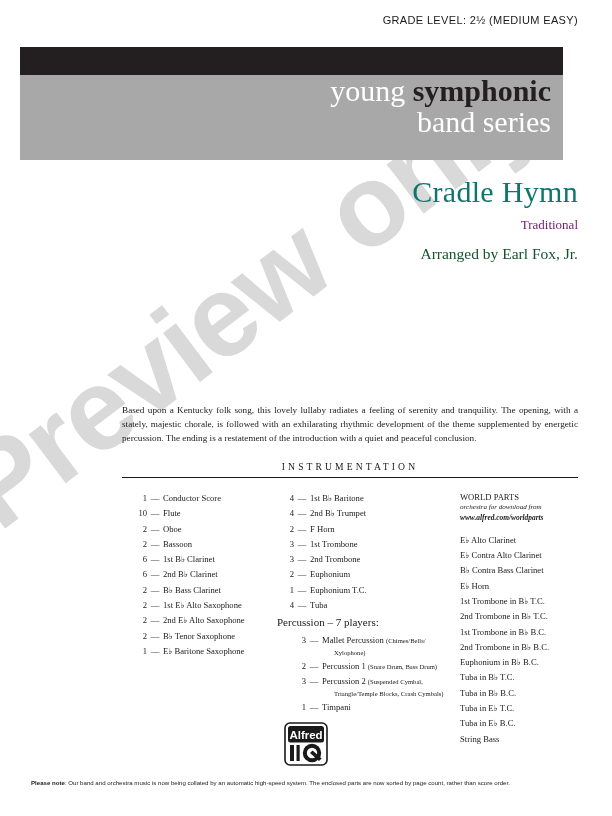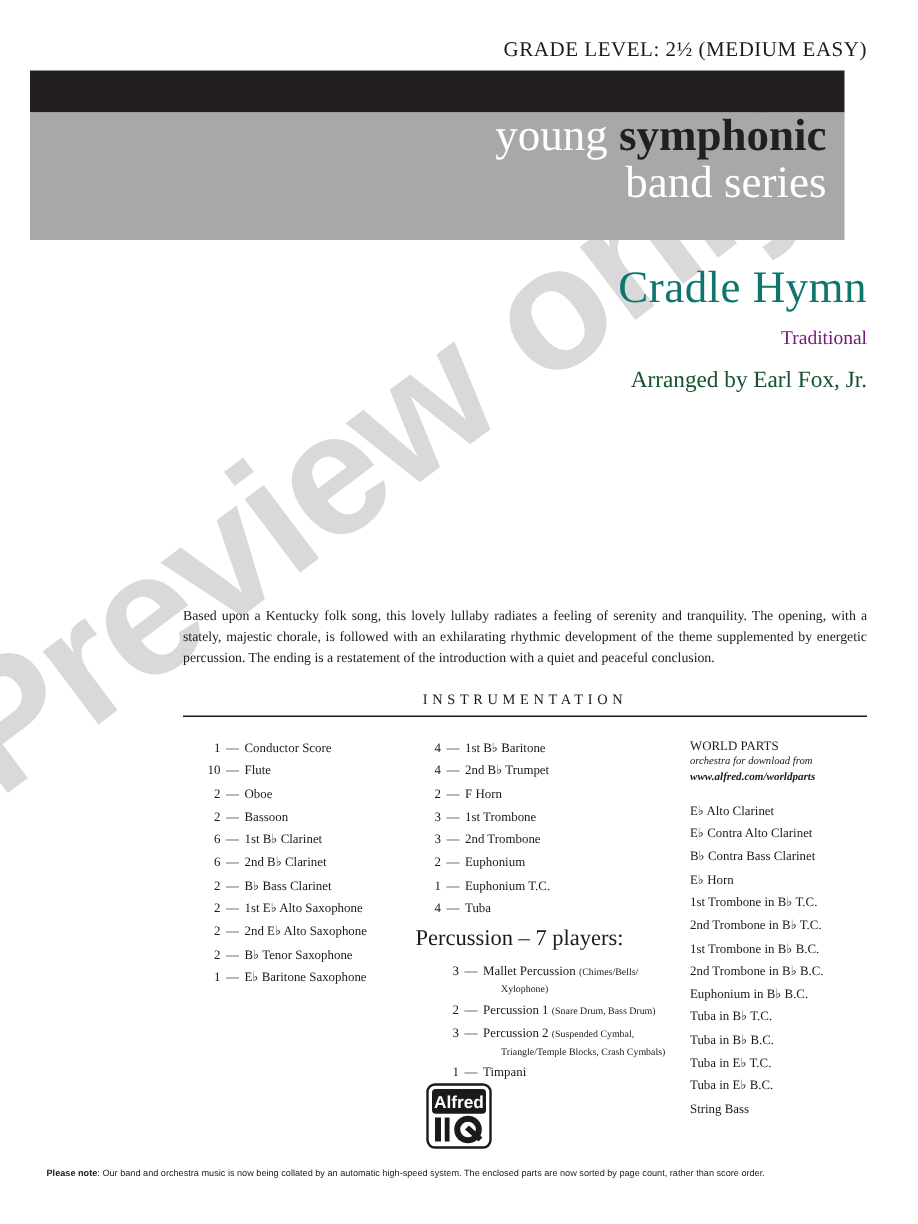--- a/index.html
+++ b/index.html
@@ -43,23 +43,23 @@
     line-height: 1;
     letter-spacing: -2px;
     color: #d9d9d9;
     white-space: nowrap;
   }
 
   
   #grade-level {
     position: absolute;
     right: 34px;
-    top: 26px;
-    font-family: Liberation Serif, serif;
-    font-size: 14px;
+    top: 14px;
+    font-family: Liberation Sans, sans-serif;
+    font-size: 11px;
     letter-spacing: 0.35px;
     color: #1a1a1a;
     z-index: 10;
   }
 
   
   #banner {
     position: absolute;
     left: 20px;
     top: 47px;
@@ -198,21 +198,21 @@
     text-align: center;
     flex: none;
   }
   .inst-row .name {
     flex: 1 1 auto;
   }
   .inst-row.indent {
     padding-left: 12px;
   }
   .group-label {
-    font-size: 15px;
+    font-size: 11px;
     line-height: 1.78;
     white-space: nowrap;
   }
   .sub {
     font-size: 6.6px;
   }
   .cont-line {
     font-size: 6.6px;
     line-height: 1.6;
     padding-left: 57px;

